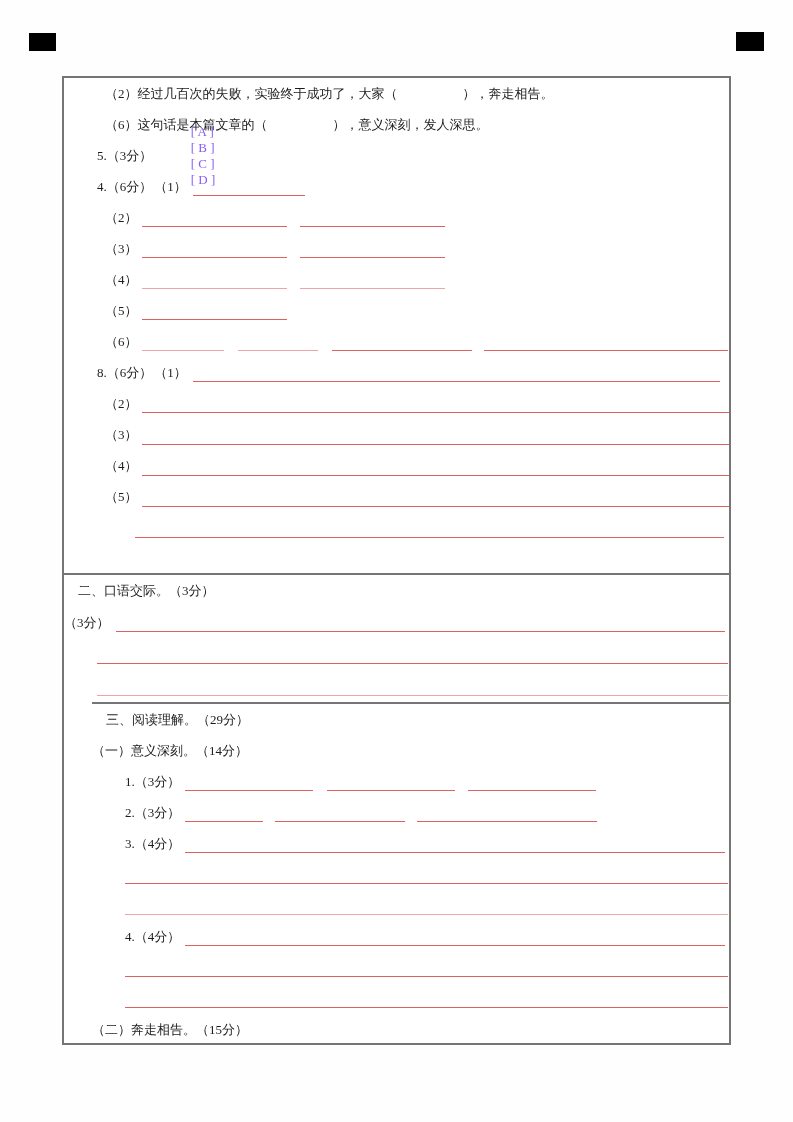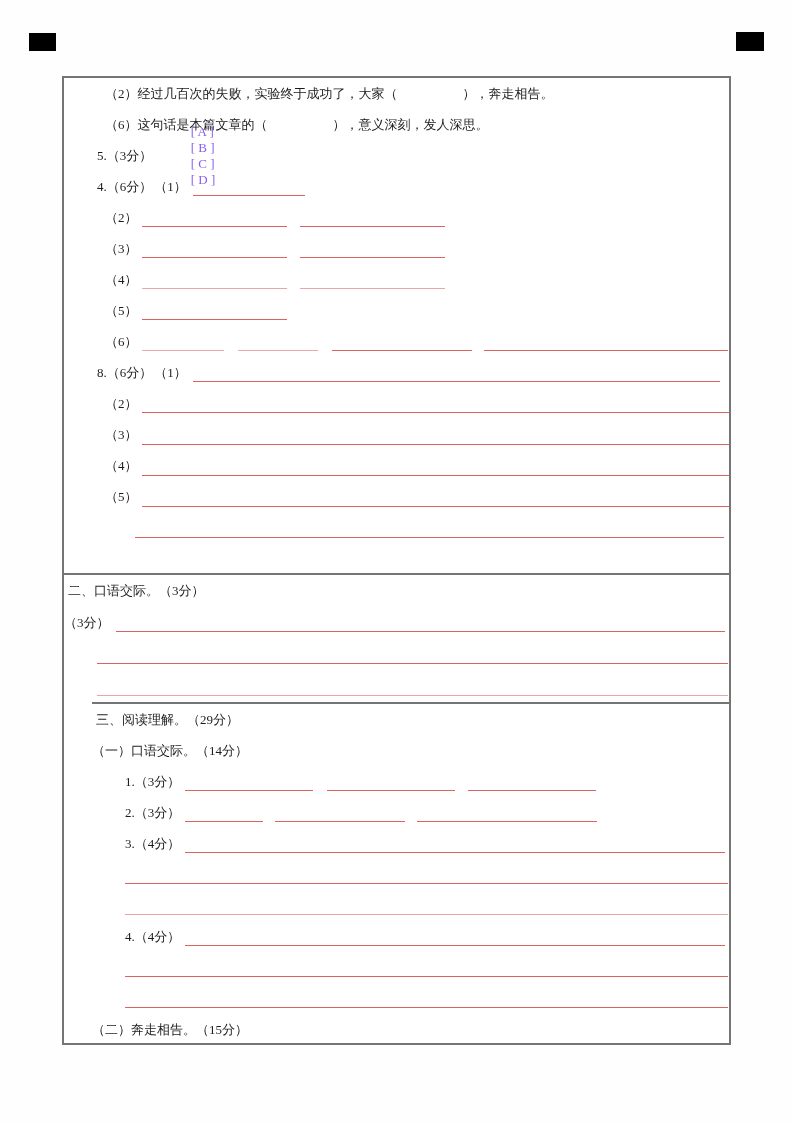--- a/index.html
+++ b/index.html
@@ -18,21 +18,21 @@
   .sec{box-sizing:border-box;overflow:hidden;}
   .sec1{height:495px;}
   .sec2{height:129px;border-top:2px solid #757575;}
   .sec3{height:341px;border-top:2px solid #757575;margin-left:28px;}
   .row{display:flex;align-items:center;white-space:pre;}
   .sec1 .row{height:31.05px;}
   .sec2 .row{height:31.9px;}
   .sec3 .row{height:31px;}
   .pl-num{padding-left:33px;}
   .pl-sub{padding-left:41px;}
-  .pl-head{padding-left:4px;}
+  .pl-head{padding-left:14px;}
   .pl-part{}
   .sub{margin-left:2px;}
   .blank{height:0;border-bottom:1.4px solid #dc6262;transform:translateY(9px);}
   .blank.light{border-color:#eca6a6;}
   .fill{flex:1;}
   .w78{width:78px}.w80{width:80px}.w82{width:82px}.w112{width:112px}
   .w128{width:128px}.w130{width:130px}.w140{width:140px}.w145{width:145px}
   .w180{width:180px}
   .g4{margin-left:4px}.g5{margin-left:5px}.g6{margin-left:6px}
   .g12{margin-left:12px}.g13{margin-left:13px}.g14{margin-left:14px}.g30{margin-left:30px}
@@ -154,21 +154,21 @@
       <div class="row pl-num">
         <span class="blank light fill mr1"></span>
       </div>
     </div>
 
     <div class="sec sec3">
       <div class="row pl-head">
         <span>三、阅读理解。（29分）</span>
       </div>
       <div class="row pl-part">
-        <span>（一）口语交际。（14分）</span>
+        <span>（一）意义深刻。（14分）</span>
       </div>
 
       <div class="row pl-num">
         <span>1.（3分）</span>
         <span class="blank g5 w128"></span>
         <span class="blank g14 w128"></span>
         <span class="blank g13 w128"></span>
       </div>
 
       <div class="row pl-num">

